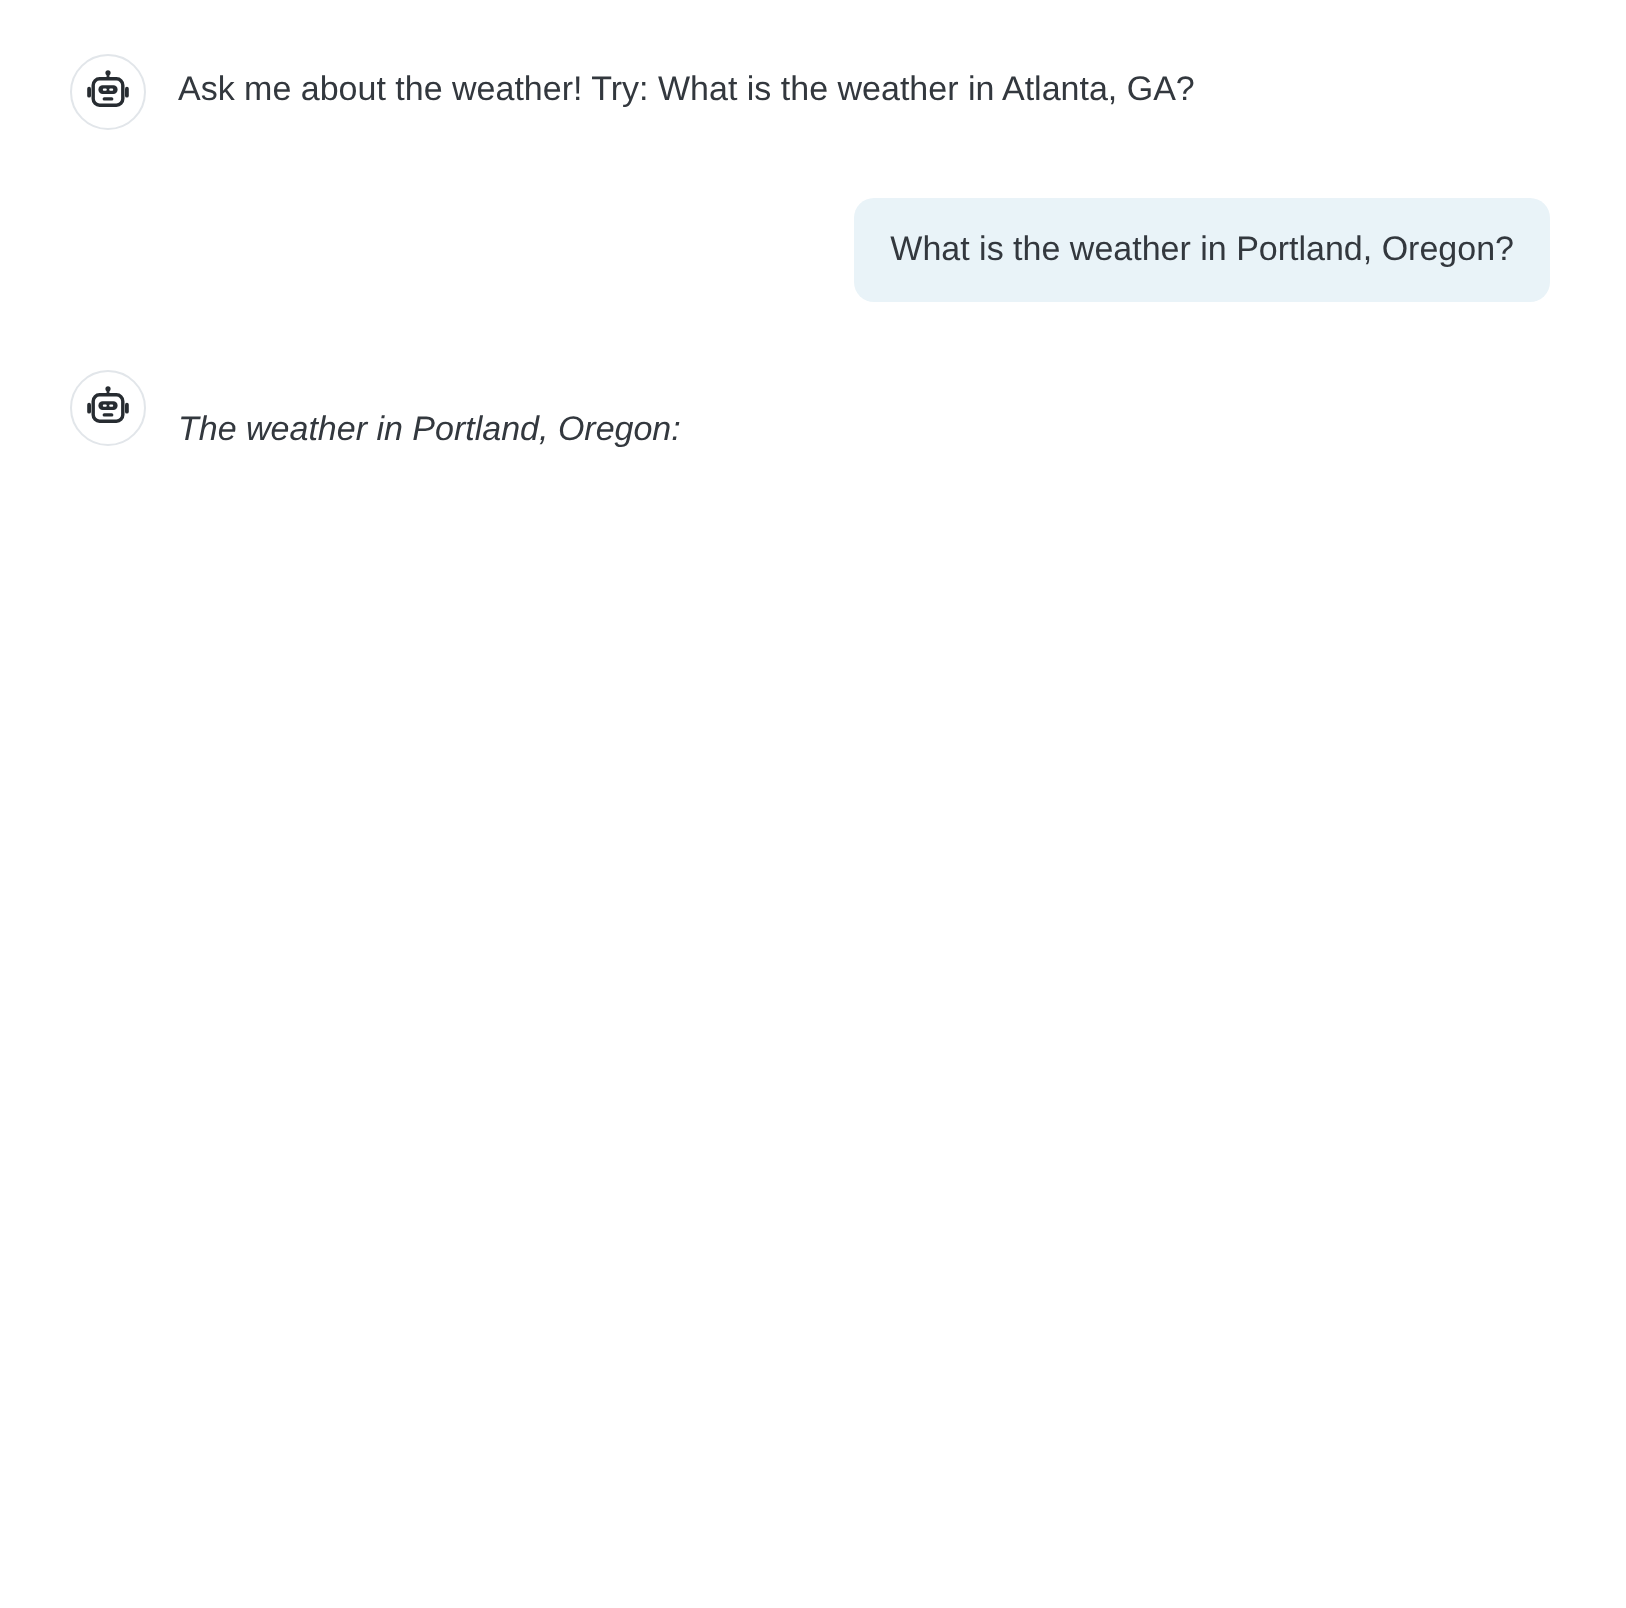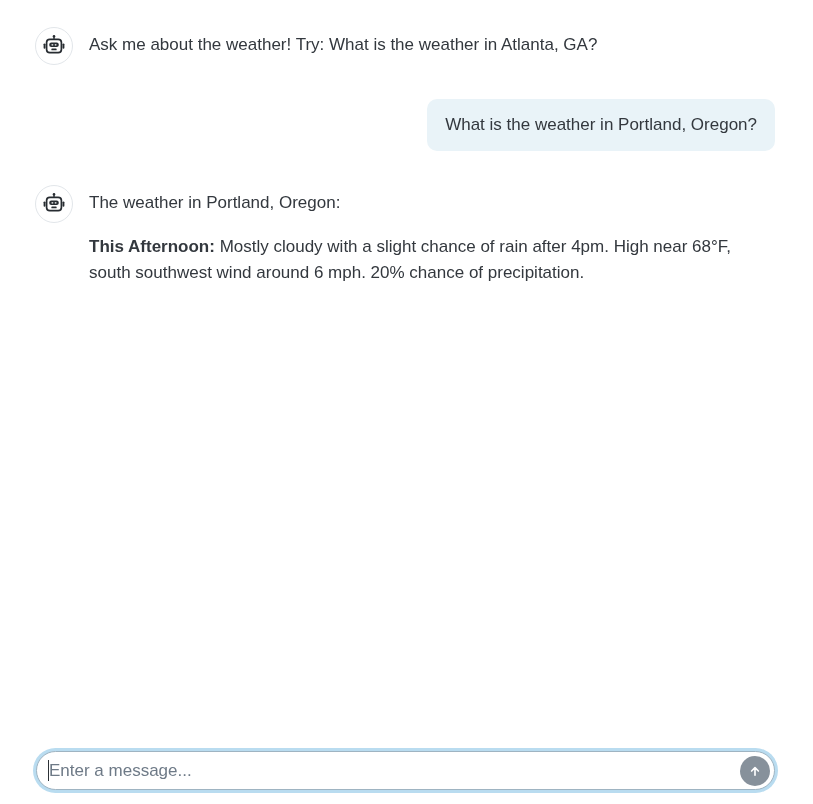--- a/index.html
+++ b/index.html
@@ -47,21 +47,22 @@
     align-items: center;
     justify-content: center;
   }
   .msg-text {
     margin-top: 5px;
     max-width: 650px;
     font-size: 17px;
     line-height: 26px;
   }
   .msg-text p {
-    margin: 0 0 18px 0;
+    margin: 12px 0 18px 0;
+    font-style: italic;
   }
   .msg-text p:last-child {
     margin-bottom: 0;
   }
   .msg-text strong {
     font-weight: 700;
   }
   .bubble {
     background: #e9f3f8;
     border-radius: 10px;
@@ -159,28 +160,18 @@
           <rect x="1.6" y="9.4" width="1.9" height="5.4" rx="0.95" fill="#272c31"></rect>
           <rect x="20.5" y="9.4" width="1.9" height="5.4" rx="0.95" fill="#272c31"></rect>
           <rect x="7.2" y="8.6" width="9.6" height="4.4" rx="2.1" fill="#272c31"></rect>
           <rect x="9.4" y="10.3" width="2" height="1.1" rx="0.55" fill="#ffffff"></rect>
           <rect x="12.6" y="10.3" width="2" height="1.1" rx="0.55" fill="#ffffff"></rect>
           <rect x="9.3" y="14.6" width="5.4" height="1.7" rx="0.85" fill="#272c31"></rect>
         </svg>
       </div>
       <div class="msg-text">
         <p>The weather in Portland, Oregon:</p>
-        <p><strong>This Afternoon:</strong><span> Mostly cloudy with a slight chance of rain after 4pm. High near 68°F, south southwest wind around 6 mph. 20% chance of precipitation.</span></p>
       </div>
     </div>
 
   </div>
 
-  <form class="composer">
-    <span class="caret"></span>
-    <input type="text" placeholder="Enter a message..." style="">
-    <button type="submit" class="send">
-      <svg viewBox="0 0 24 24" width="18" height="18">
-        <path d="M12 17.5 V7.5 M7.5 12 L12 7.5 L16.5 12" stroke="#ffffff" stroke-width="2.2" fill="none" stroke-linecap="round" stroke-linejoin="round"></path>
-      </svg>
-    </button>
-  </form>
 </div>
 
 </body></html>

